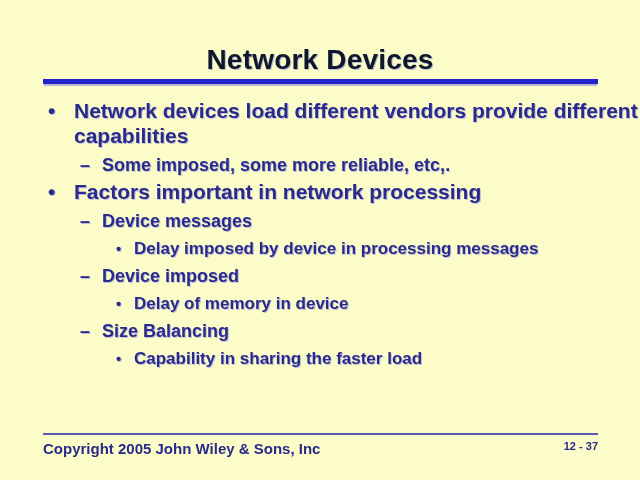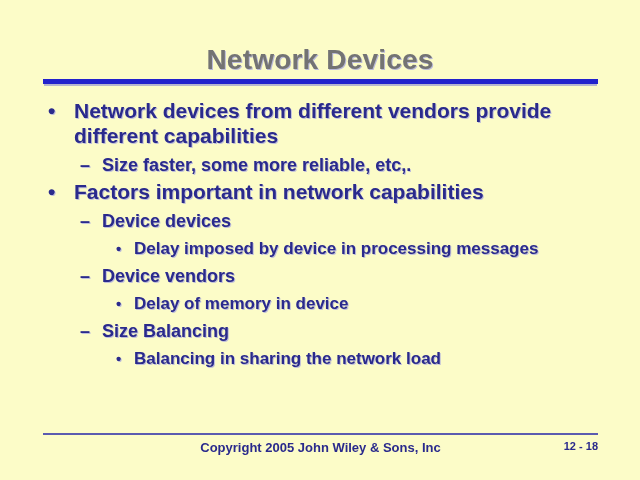--- a/index.html
+++ b/index.html
@@ -23,21 +23,21 @@
 
   
   .title {
     position: absolute;
     top: 44px;
     left: 0;
     width: 640px;
     text-align: center;
     font-size: 28px;
     font-weight: bold;
-    color: #737373;
+    color: #0f172a;
     letter-spacing: 0.2px;
     text-shadow: 1px 1px 0 #b9b9d8;
   }
   .title-rule {
     position: absolute;
     top: 79px;
     left: 43px;
     width: 555px;
     height: 5px;
     background: #2222cc;
@@ -119,22 +119,21 @@
     position: absolute;
     top: 440px;
     left: 43px;
     width: 555px;
     height: 18px;
   }
   .footer-copyright {
     position: absolute;
     left: 0;
     width: 555px;
-    text-align: center;
-    font-size: 13px;
+    font-size: 15px;
     font-weight: bold;
     color: #2a2a8c;
   }
   .footer-pagenum {
     position: absolute;
     right: 0;
     top: 0;
     font-size: 11px;
     font-weight: bold;
     color: #2a2a8c;
@@ -146,65 +145,65 @@
 <div class="slide">
 
   <div class="title">Network Devices</div>
 
   <div class="title-rule"></div>
 
   <div class="body">
 
     <div class="line lvl1">
       <span class="marker">•</span>
-      <span class="text">Network devices from different vendors provide different capabilities</span>
-    </div>
-
-    <div class="line lvl2">
-      <span class="marker">–</span>
-      <span class="text">Size faster, some more reliable, etc,.</span>
+      <span class="text">Network devices load different vendors provide different capabilities</span>
+    </div>
+
+    <div class="line lvl2">
+      <span class="marker">–</span>
+      <span class="text">Some imposed, some more reliable, etc,.</span>
     </div>
 
     <div class="line lvl1">
       <span class="marker">•</span>
-      <span class="text">Factors important in network capabilities</span>
-    </div>
-
-    <div class="line lvl2">
-      <span class="marker">–</span>
-      <span class="text">Device devices</span>
+      <span class="text">Factors important in network processing</span>
+    </div>
+
+    <div class="line lvl2">
+      <span class="marker">–</span>
+      <span class="text">Device messages</span>
     </div>
 
     <div class="line lvl3">
       <span class="marker">•</span>
       <span class="text">Delay imposed by device in processing messages</span>
     </div>
 
     <div class="line lvl2">
       <span class="marker">–</span>
-      <span class="text">Device vendors</span>
+      <span class="text">Device imposed</span>
     </div>
 
     <div class="line lvl3">
       <span class="marker">•</span>
       <span class="text">Delay of memory in device</span>
     </div>
 
     <div class="line lvl2">
       <span class="marker">–</span>
       <span class="text">Size Balancing</span>
     </div>
 
     <div class="line lvl3">
       <span class="marker">•</span>
-      <span class="text">Balancing in sharing the network load</span>
+      <span class="text">Capability in sharing the faster load</span>
     </div>
 
   </div>
 
   <div class="footer-rule"></div>
 
   <div class="footer">
     <span class="footer-copyright">Copyright 2005 John Wiley &amp; Sons, Inc</span>
-    <span class="footer-pagenum">12 - 18</span>
+    <span class="footer-pagenum">12 - 37</span>
   </div>
 
 </div>
 
 </body></html>

